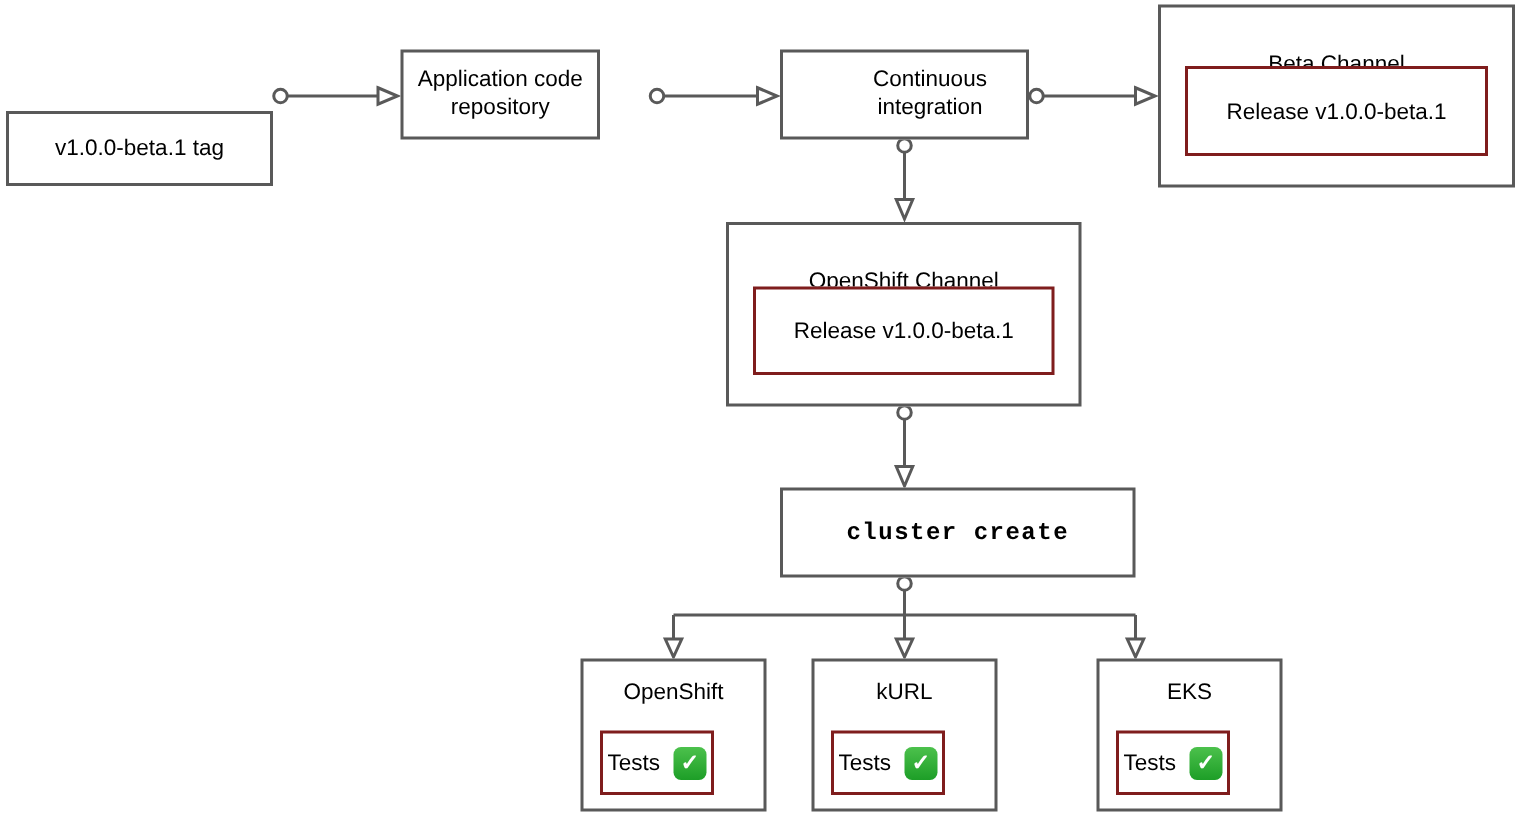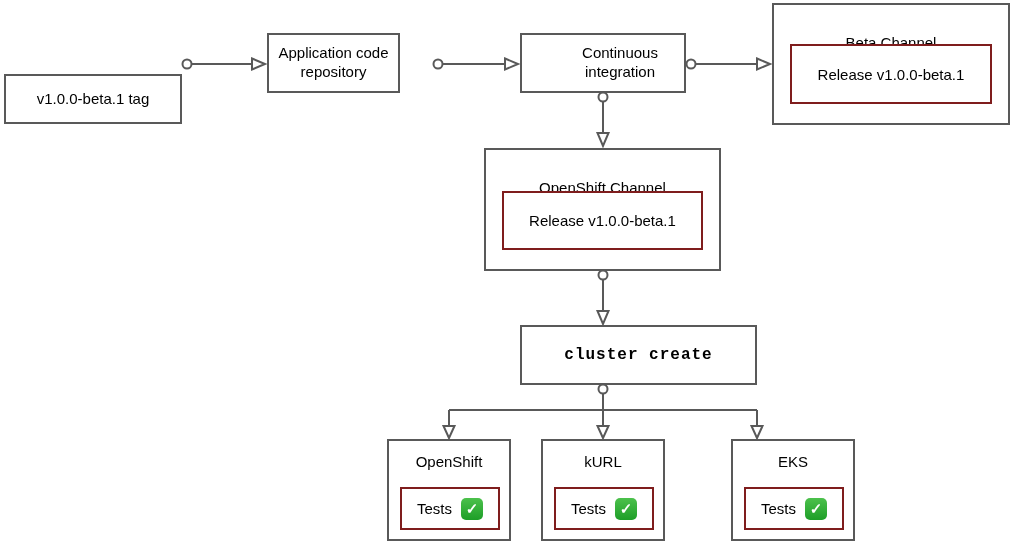--- a/index.html
+++ b/index.html
@@ -69,21 +69,21 @@
     font-weight: bold;
     font-size: 16px;
     letter-spacing: 1px;
     margin-left: 36px;
   }
   
   .n-openshift { left: 387px; top: 439px; width: 124px; height: 102px; }
   .n-kurl      { left: 541px; top: 439px; width: 124px; height: 102px; }
   .n-eks       { left: 695px; top: 439px; width: 124px; height: 102px; margin-left: 36px; }
   .distro .ctitle { padding-top: 12px; }
-  .distro .inner  { left: 11px; top: 46px; width: 100px; height: 43px; gap: 9px; }
+  .distro .inner  { left: 11px; top: 46px; width: 76px; height: 43px; gap: 9px; }
   .check {
     display: inline-flex;
     align-items: center;
     justify-content: center;
     width: 22px; height: 22px;
     border-radius: 5px;
     background: linear-gradient(#4cc14c, #1d9e27);
     color: #ffffff;
     font-size: 15px;
     font-weight: bold;

